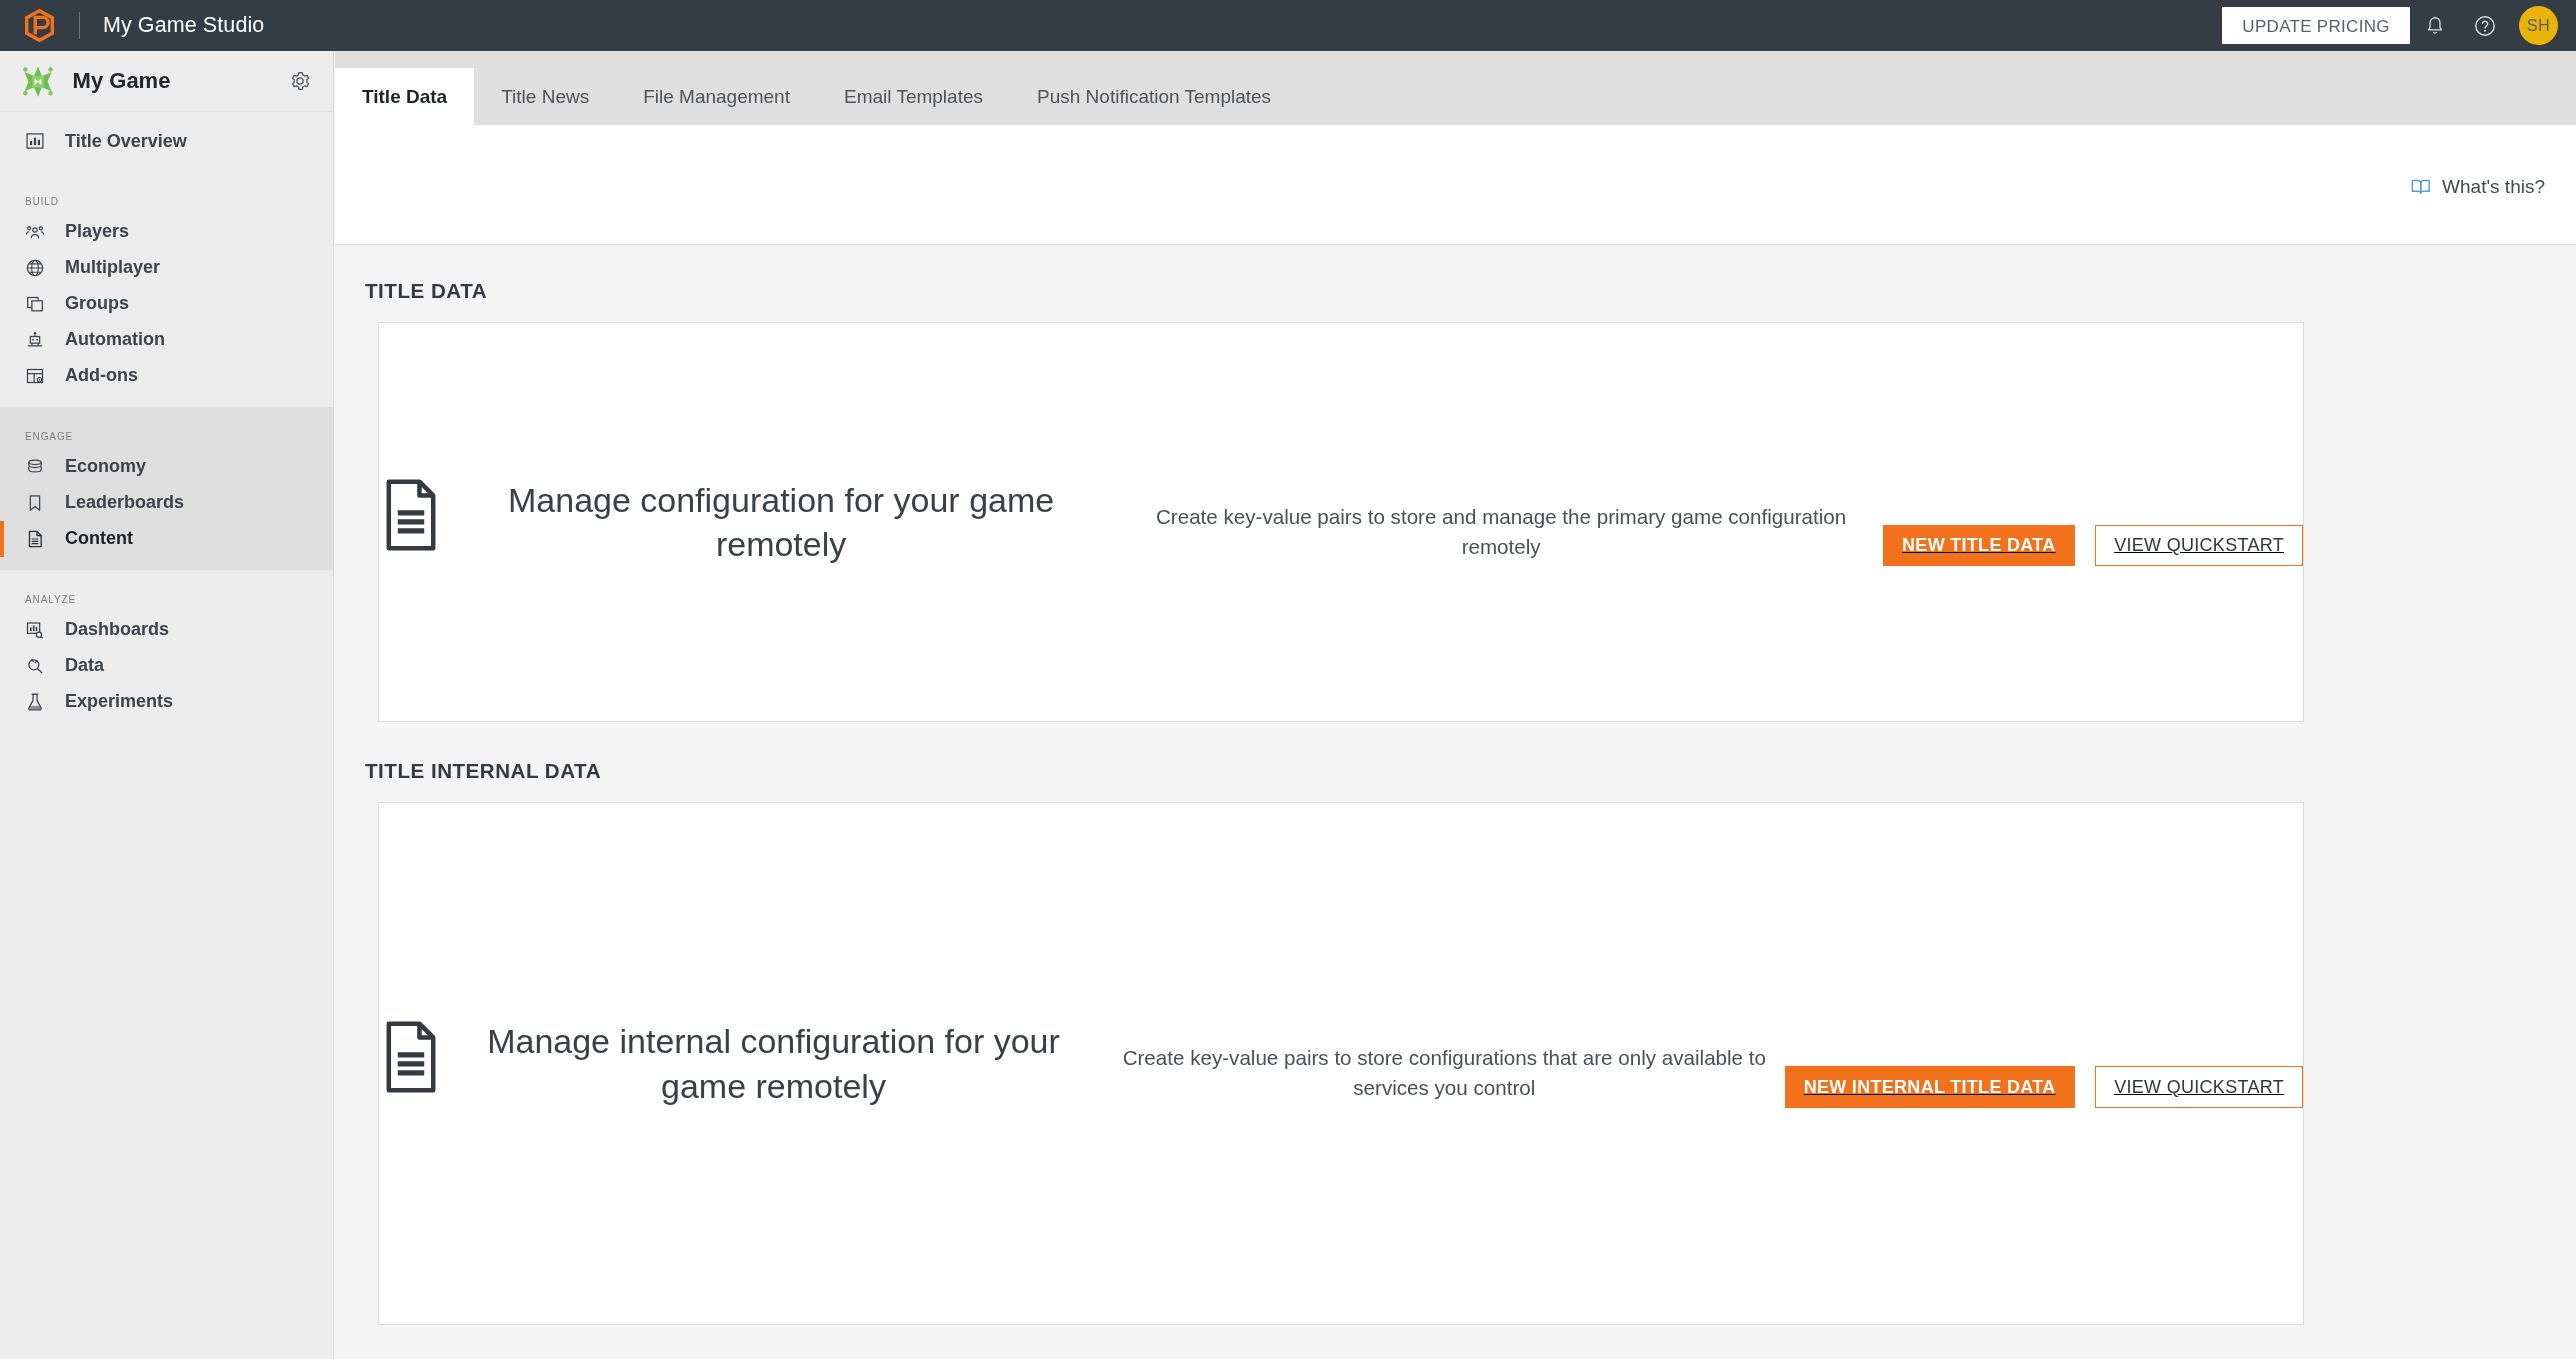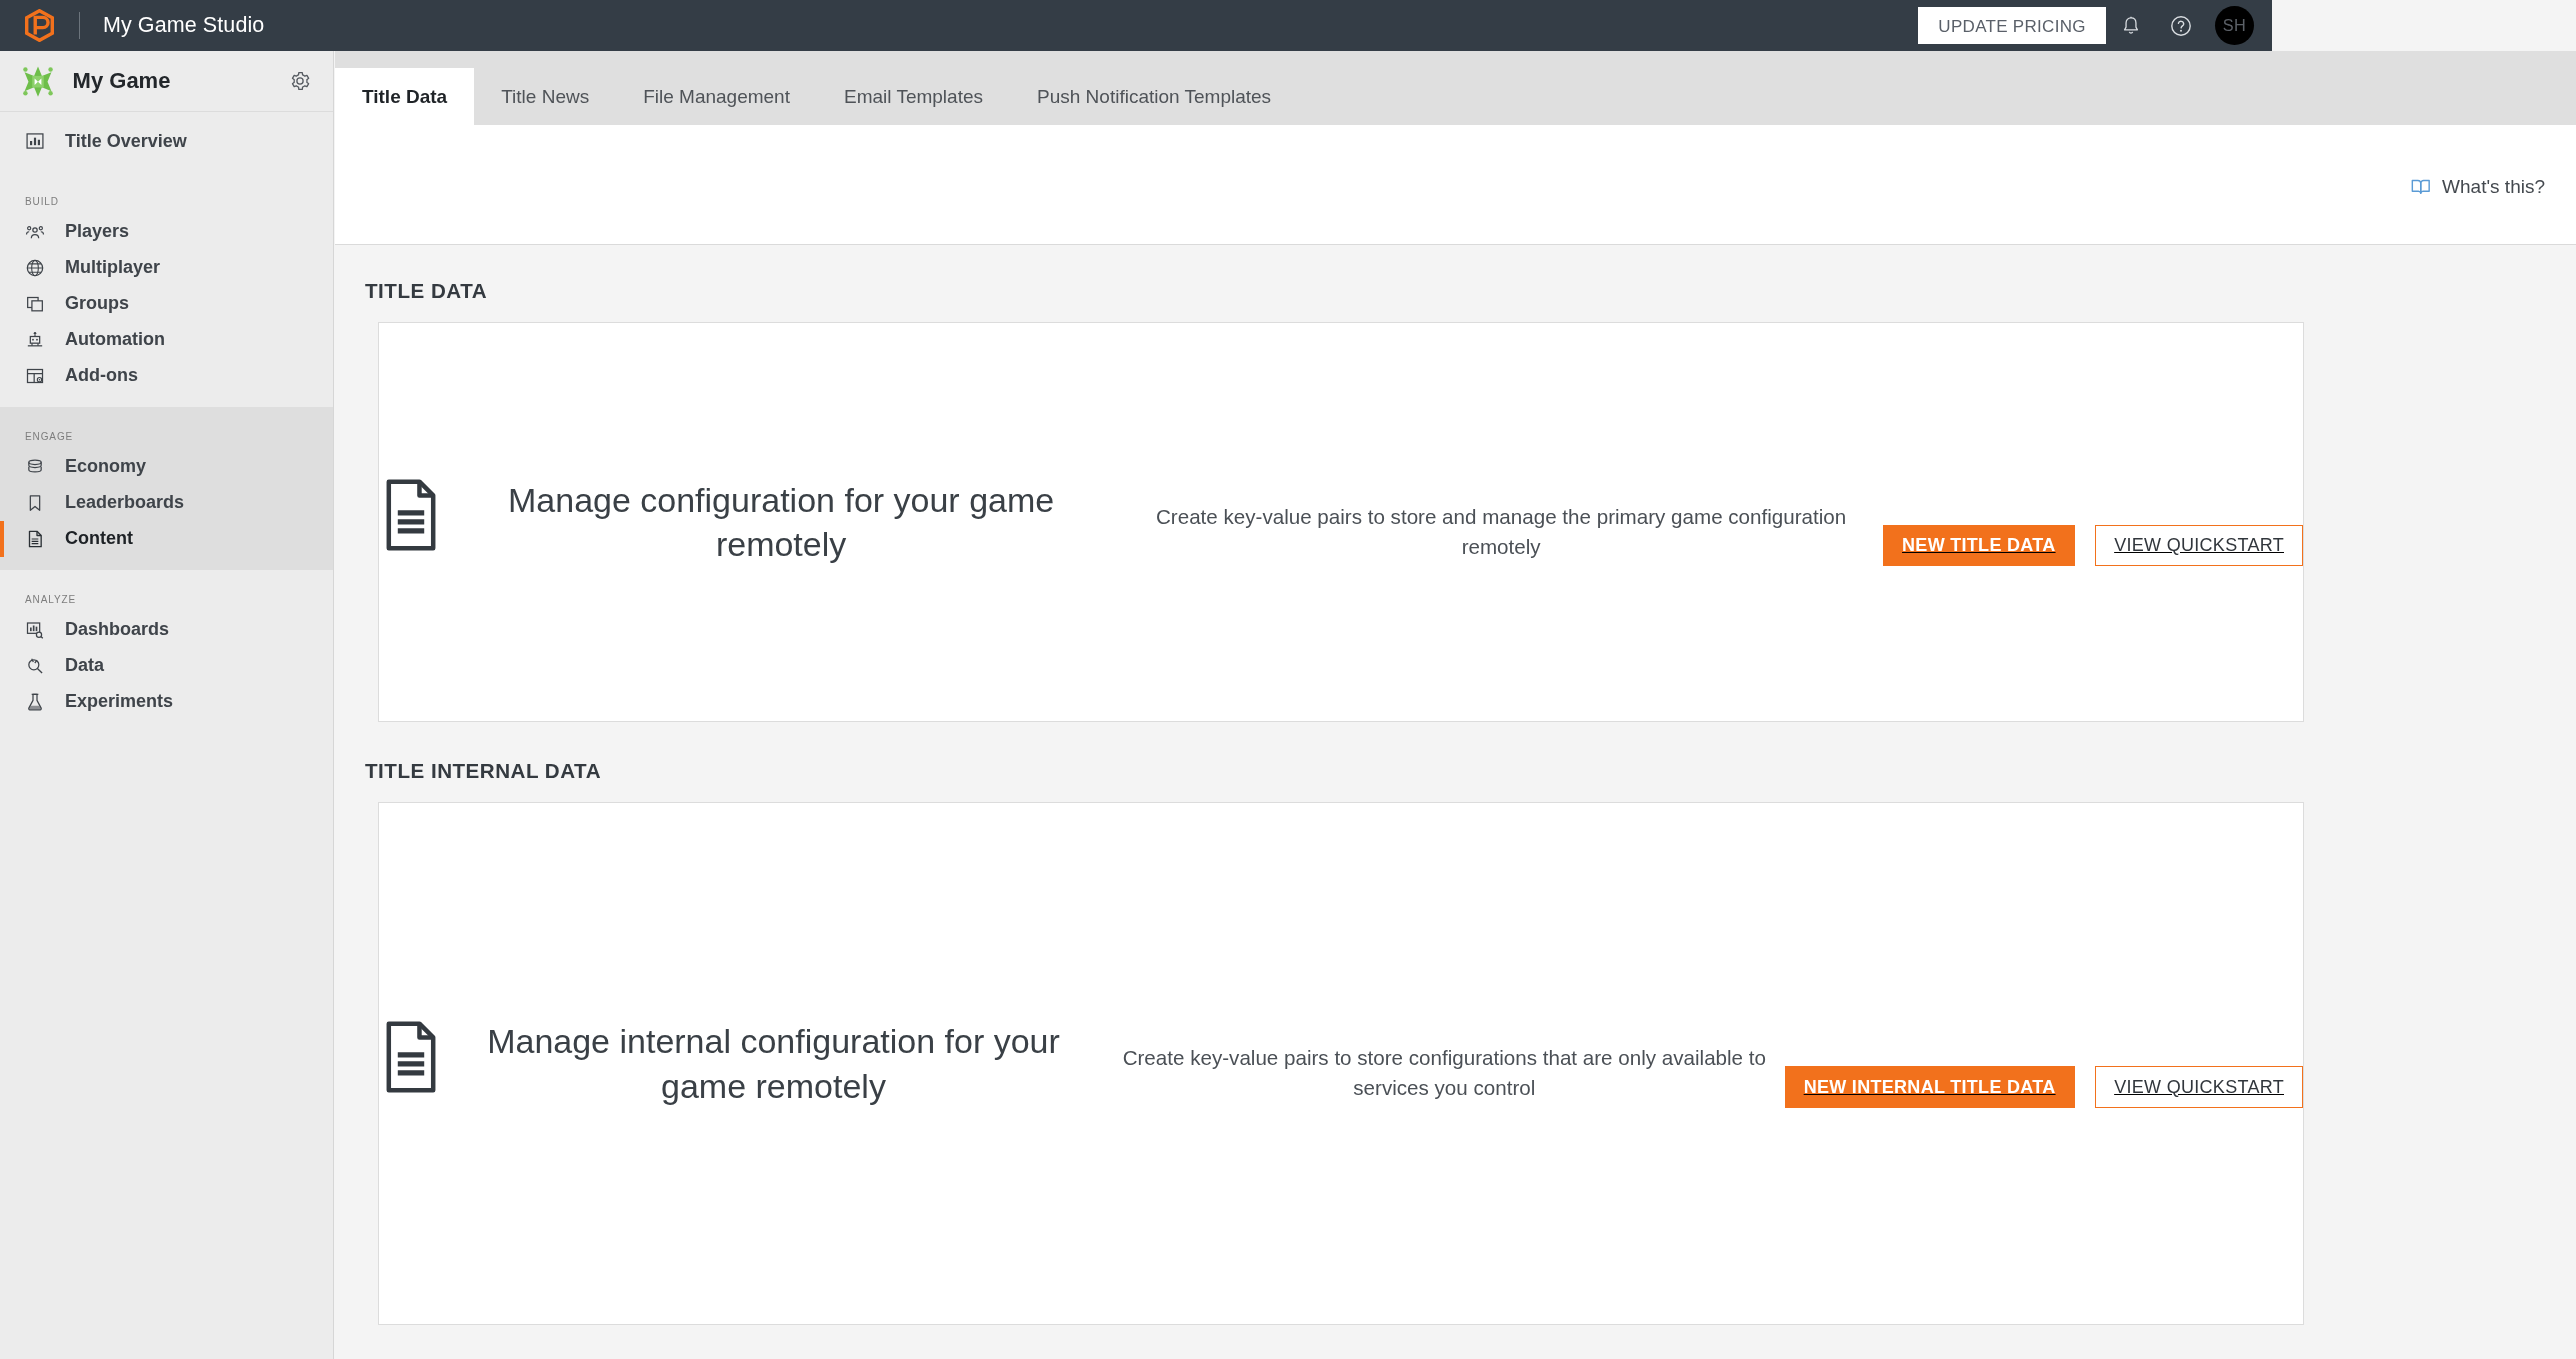--- a/index.html
+++ b/index.html
@@ -8,21 +8,21 @@
     height: 1359px;
     overflow: hidden;
     font-family: "Liberation Sans", sans-serif;
     background: #f4f4f4;
   }
 
   
   .topbar {
     position: absolute;
     top: 0; left: 0;
-    width: 2272px; height: 51px;
+    width: 2576px; height: 51px;
     background: #343d46;
     display: flex;
     align-items: center;
   }
   .logo-wrap {
     width: 79px; height: 51px;
     display: flex; align-items: center; justify-content: center;
   }
   .topbar-divider {
     width: 0.9px; height: 27.5px;
@@ -56,21 +56,21 @@
     white-space: nowrap;
   }
   .icon-btn {
     width: 50px; height: 51px;
     display: flex; align-items: center; justify-content: center;
     cursor: pointer;
   }
   .avatar {
     width: 39px; height: 39px;
     border-radius: 50%;
-    background: #000000;
+    background: #eab308;
     color: #5c6168;
     font-size: 16.3px;
     display: flex; align-items: center; justify-content: center;
     margin-left: 8.6px; margin-right: 18px;
     cursor: pointer;
     letter-spacing: 0.4px;
   }
 
   
   .sidebar {

